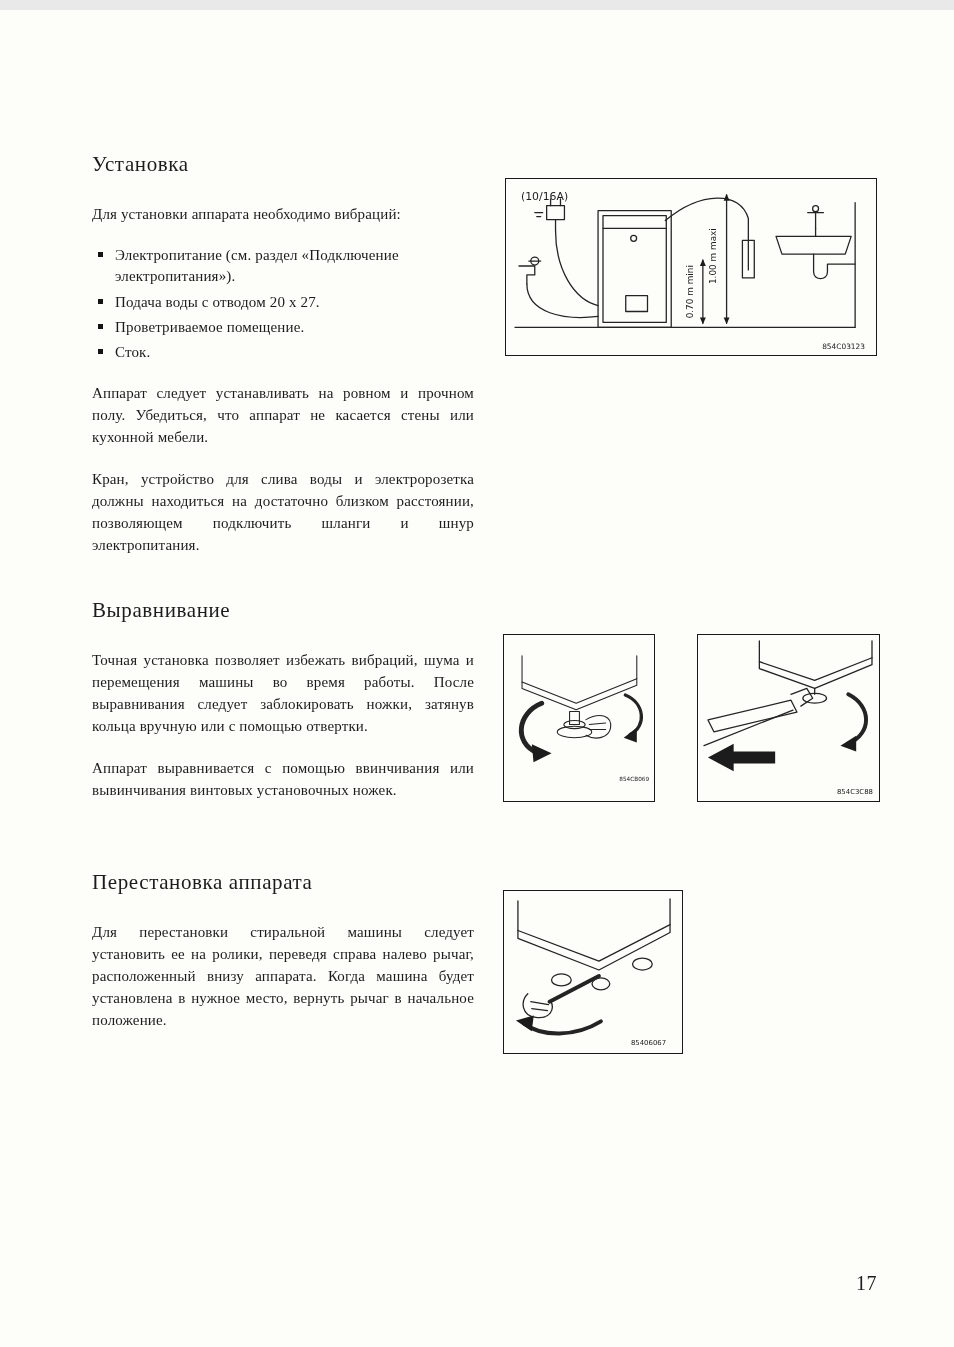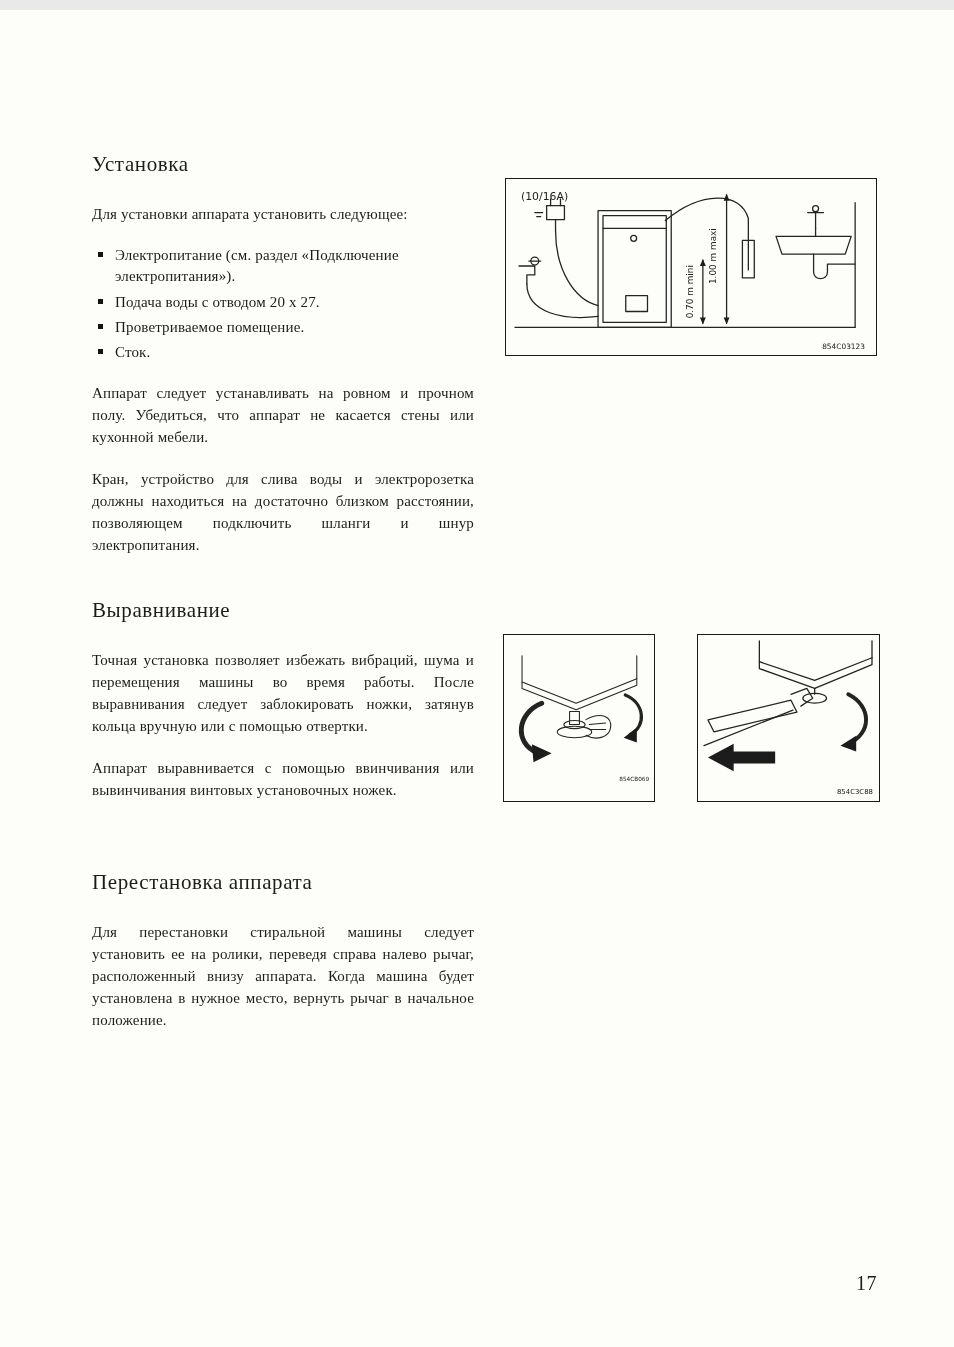--- a/index.html
+++ b/index.html
@@ -27,21 +27,21 @@
   .pagenum { position:absolute; left:856px; top:1262px; font-size:20px; letter-spacing:0.5px; }
   .bottom-rule { position:absolute; left:622px; top:1340px; width:332px; height:3px; background:#1b1b1b; }
 </style>
 </head>
 <body>
 
 <div class="page">
 
   <div class="section" style="top:142px;">
     <h1 class="sec-title">Установка</h1>
-    <p class="body-p">Для установки аппарата установить следующее:</p>
+    <p class="body-p">Для установки аппарата необходимо вибраций:</p>
     <ul class="req">
       <li>
         <span class="sq"></span>
         <span>Электропитание (см. раздел «Подключение электропитания»).</span>
       </li>
       <li>
         <span class="sq"></span>
         <span>Подача воды с отводом 20 х 27.</span>
       </li>
       <li>
@@ -162,17 +162,39 @@
 
       <text x="177" y="161" font-size="7" text-anchor="end">854C3C88</text>
     </svg>
   </div>
 
   <div class="section" style="top:860px;">
     <h1 class="sec-title">Перестановка аппарата</h1>
     <p class="body-p">Для перестановки стиральной машины следует установить ее на ролики, переведя справа налево рычаг, расположенный внизу аппарата. Когда машина будет установлена в нужное место, вернуть рычаг в начальное положение.</p>
   </div>
 
+  <div class="figure" style="left:503px; top:880px; width:180px; height:164px;">
+    <svg viewBox="0 0 180 164">
+
+      <path d="M14,10 L14,48 L96,80 L168,42 L168,8"></path>
+      <path d="M14,40 L96,71 L168,34"></path>
+
+      <ellipse cx="58" cy="90" rx="10" ry="6"></ellipse>
+      <ellipse cx="140" cy="74" rx="10" ry="6"></ellipse>
+      <ellipse cx="98" cy="94" rx="9" ry="6"></ellipse>
+
+      <path class="med" d="M96,86 L46,112"></path>
+
+      <path d="M24,104 C16,112 18,126 32,128 C46,130 52,120 47,111"></path>
+      <path d="M27,112 L45,115"></path>
+      <path d="M28,119 L44,121"></path>
+
+      <path class="med" d="M98,132 C72,148 38,148 20,134"></path>
+      <polygon class="fill" points="30,126 12,131 28,142"></polygon>
+
+      <text x="164" y="156" font-size="7" text-anchor="end">85406067</text>
+    </svg>
+  </div>
 
   <div class="pagenum">17</div>
   <div class="bottom-rule"></div>
 
 </div>
 
 </body></html>

